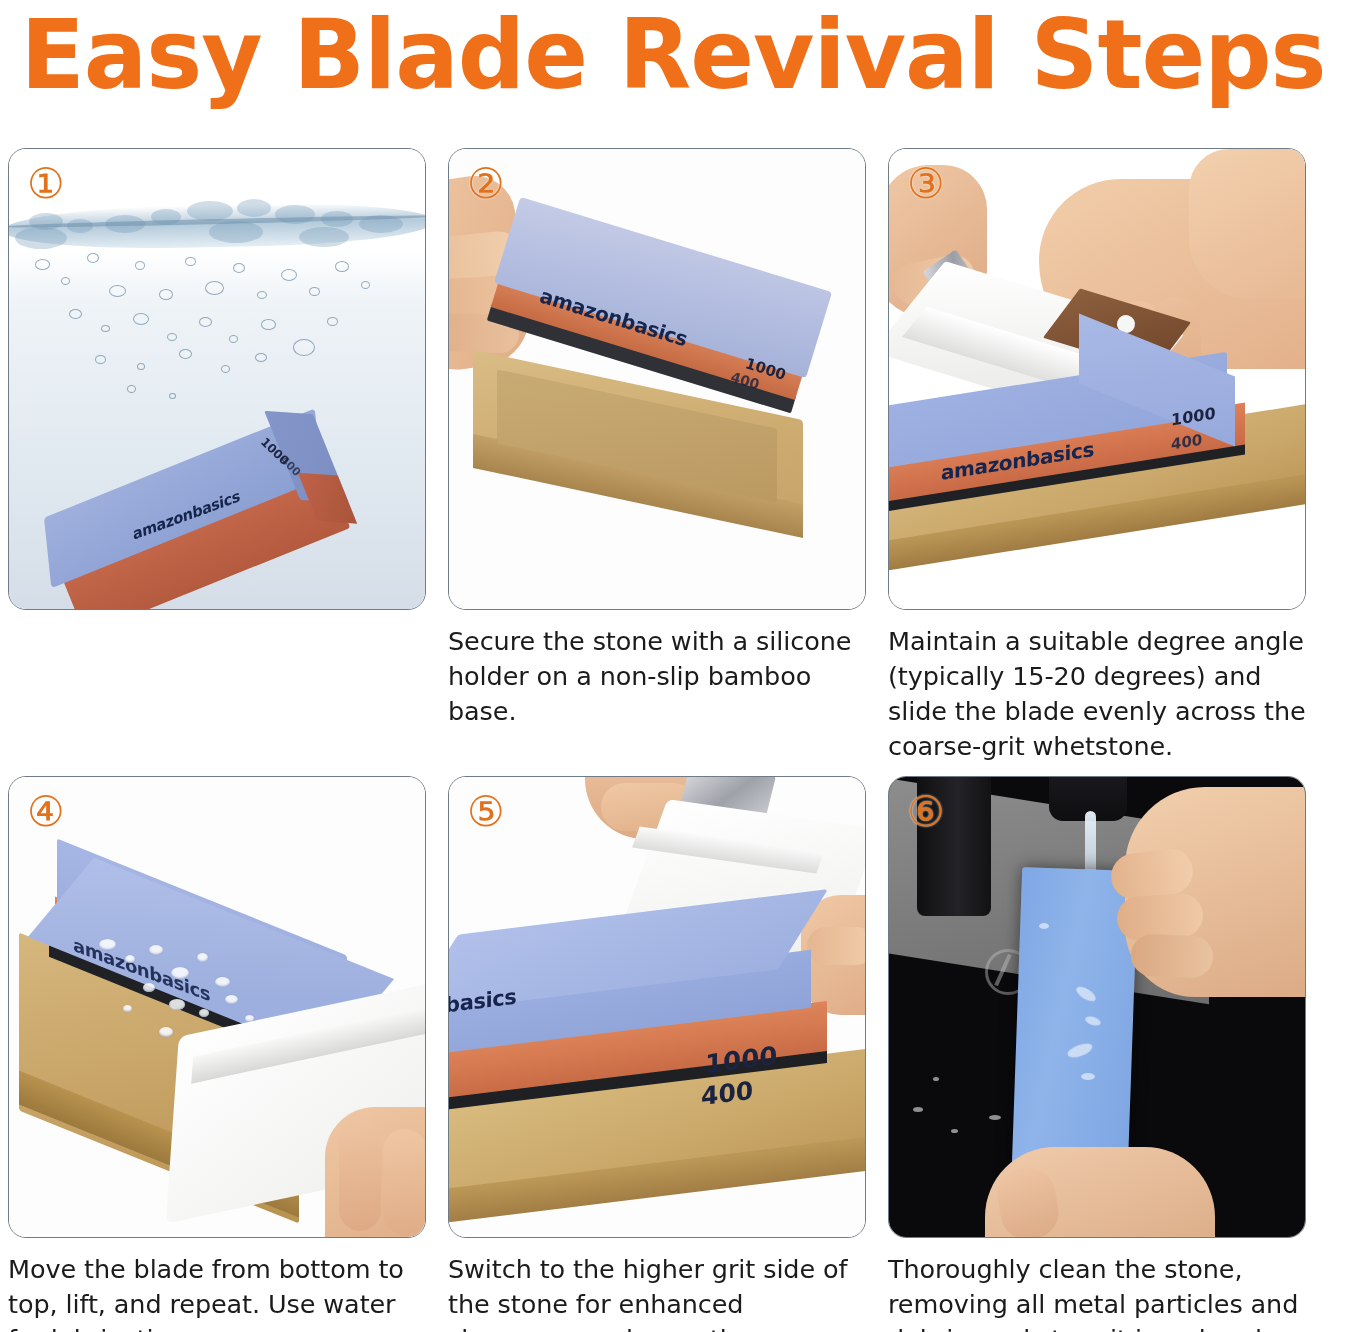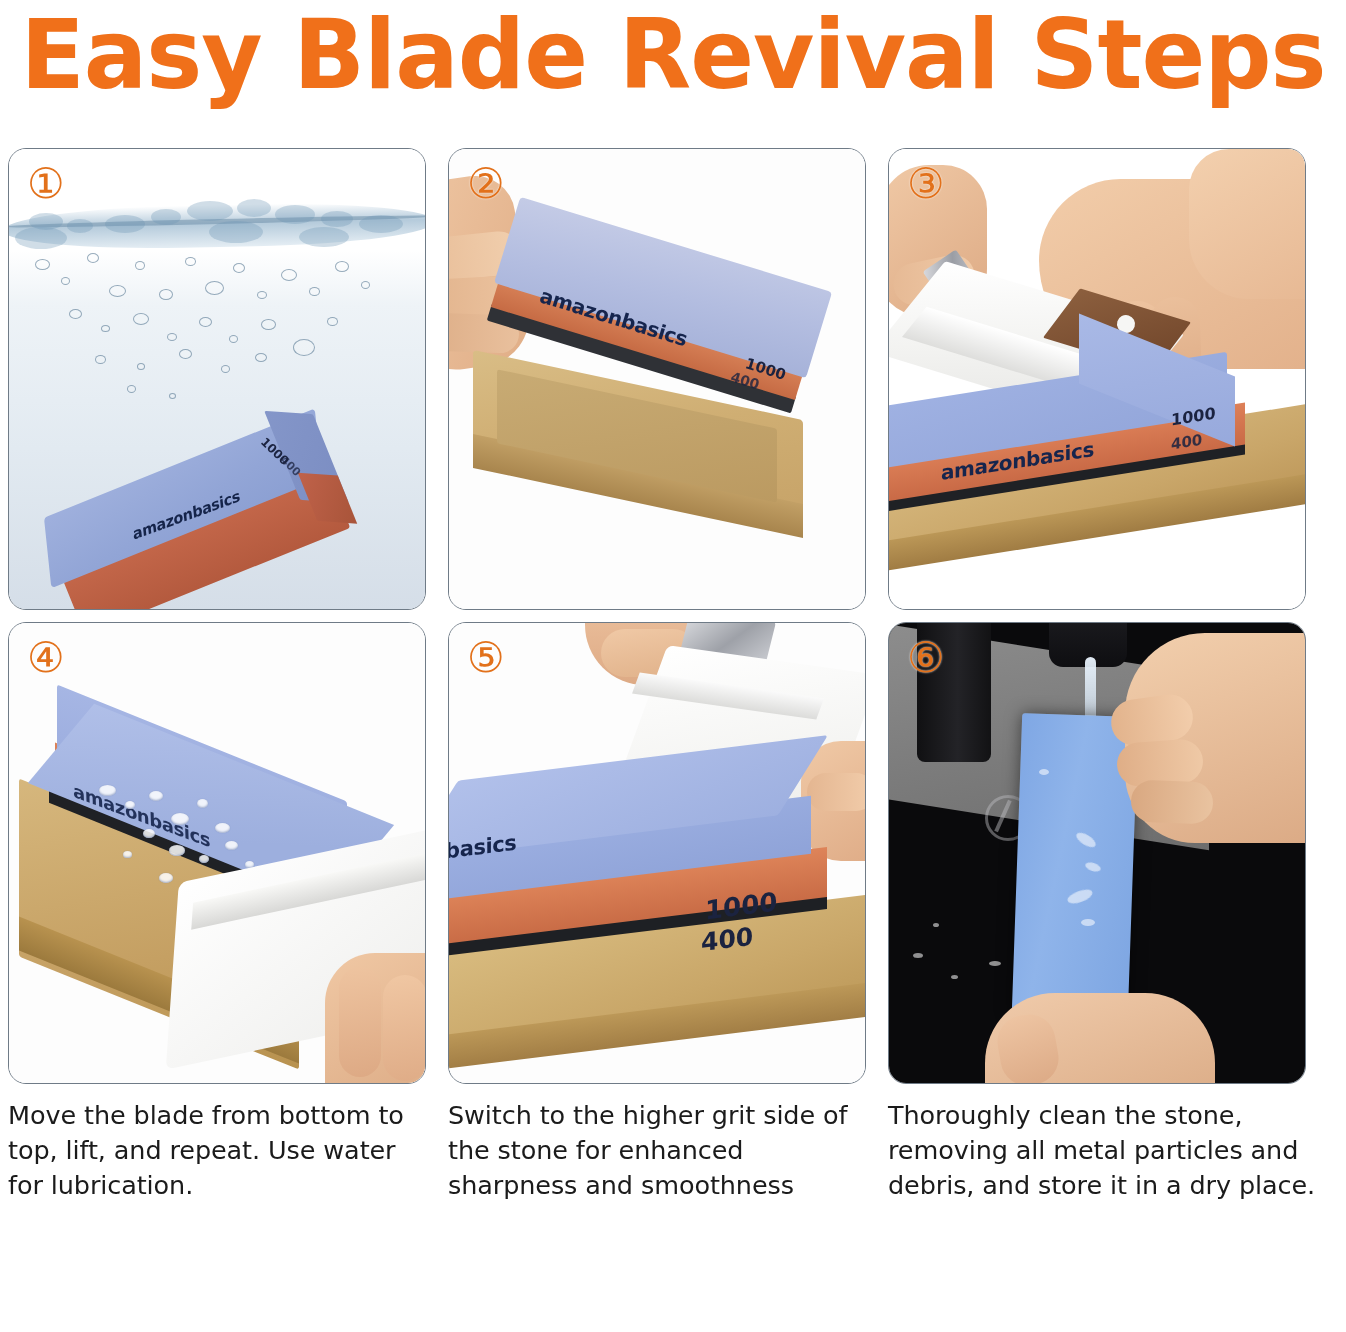--- a/index.html
+++ b/index.html
@@ -298,20 +298,21 @@
                  background:linear-gradient(180deg,#d88258,#c66b44);"></div>
             <div class="stone-blue" style="left:4px;top:8px;width:326px;height:90px;border-radius:4px;
                  background:linear-gradient(175deg,#c4cbe6 0%,#b3bde0 55%,#a6b2d9 100%);"></div>
             <div class="brand" style="left:52px;top:84px;font-size:20px;color:#16254d;">amazonbasics</div>
             <div class="lbl" style="left:268px;top:92px;font-size:15px;">1000</div>
             <div class="lbl" style="left:258px;top:110px;font-size:14px;opacity:.8;">400</div>
           </div>
         </div>
         <div class="badge">②</div>
       </div>
+      <div class="caption">Secure the stone with a silicone holder on a non-slip bamboo base.</div>
     </div>
 
     <div class="cell">
       <div class="photo">
         <div class="scene">
           <div class="p3-bg"></div>
 
           <div class="skin" style="left:150px;top:30px;width:300px;height:190px;border-radius:90px 40px 30px 120px;
                background:linear-gradient(150deg,#f2cdaa,#e2b08a);"></div>
           <div class="skin" style="left:300px;top:0px;width:150px;height:150px;
@@ -358,20 +359,21 @@
                background:linear-gradient(170deg,#9fb1e2 0%,#93a6da 100%);transform: skewY(-9deg);border-radius:3px;"></div>
           <div class="stone-blue" style="left:190px;top:196px;width:156px;height:70px;
                background:linear-gradient(150deg,#a9b9e6,#97a9dc);transform: skewY(22deg);"></div>
 
           <div class="brand" style="left:52px;top:300px;font-size:20px;transform: skewY(-9deg);color:#16254d;">amazonbasics</div>
           <div class="lbl" style="left:282px;top:258px;font-size:16px;transform: skewY(-9deg);">1000</div>
           <div class="lbl" style="left:282px;top:284px;font-size:15px;transform: skewY(-9deg);opacity:.85;">400</div>
         </div>
         <div class="badge">③</div>
       </div>
+      <div class="caption">Maintain a suitable degree angle (typically 15-20 degrees) and slide the blade evenly across the coarse-grit whetstone.</div>
     </div>
 
     <div class="cell">
       <div class="photo">
         <div class="scene">
           <div class="p4-bg"></div>
 
           <div class="bamboo" style="left:10px;top:212px;width:280px;height:178px;
                background:linear-gradient(150deg,#d6b77d 0%,#c5a063 60%,#b8924f 100%);
                transform: skewY(22deg);border-radius:3px;"></div>

